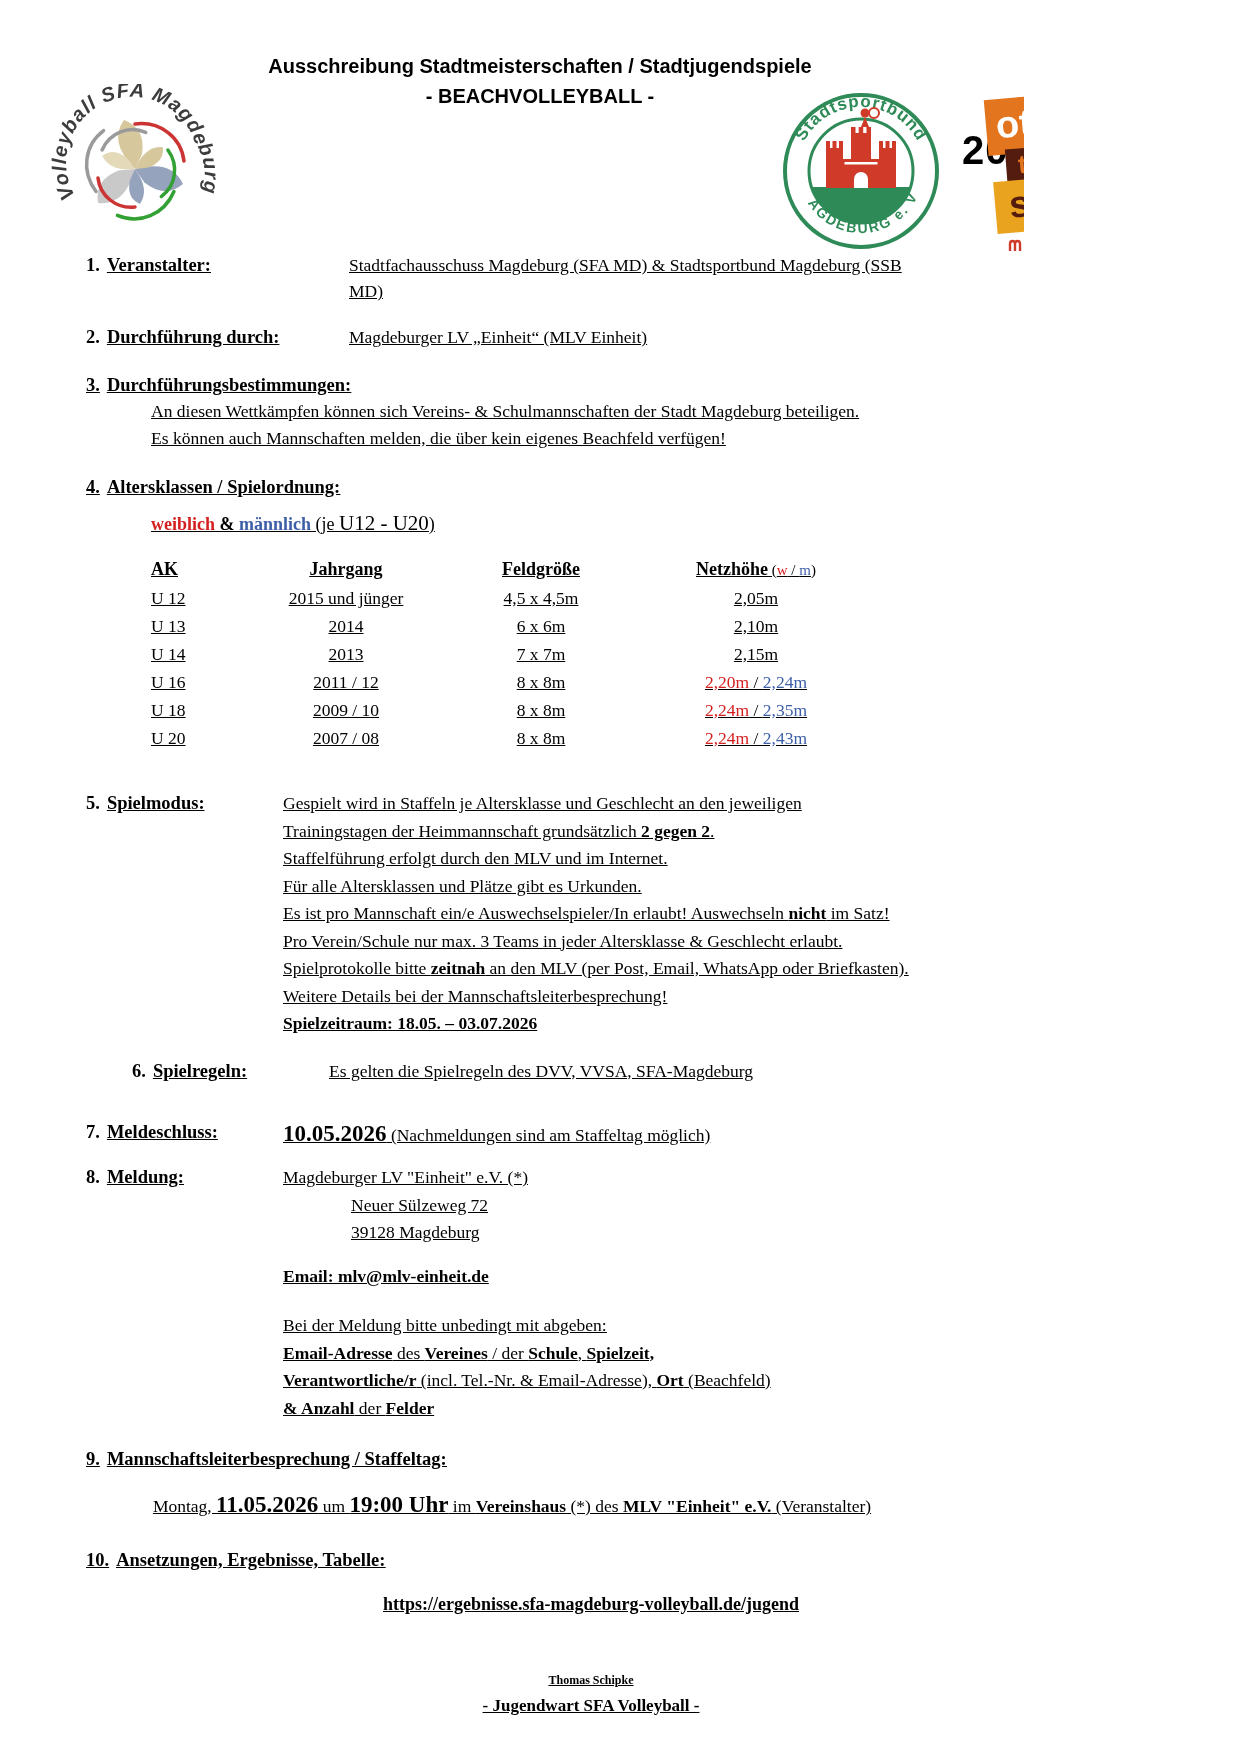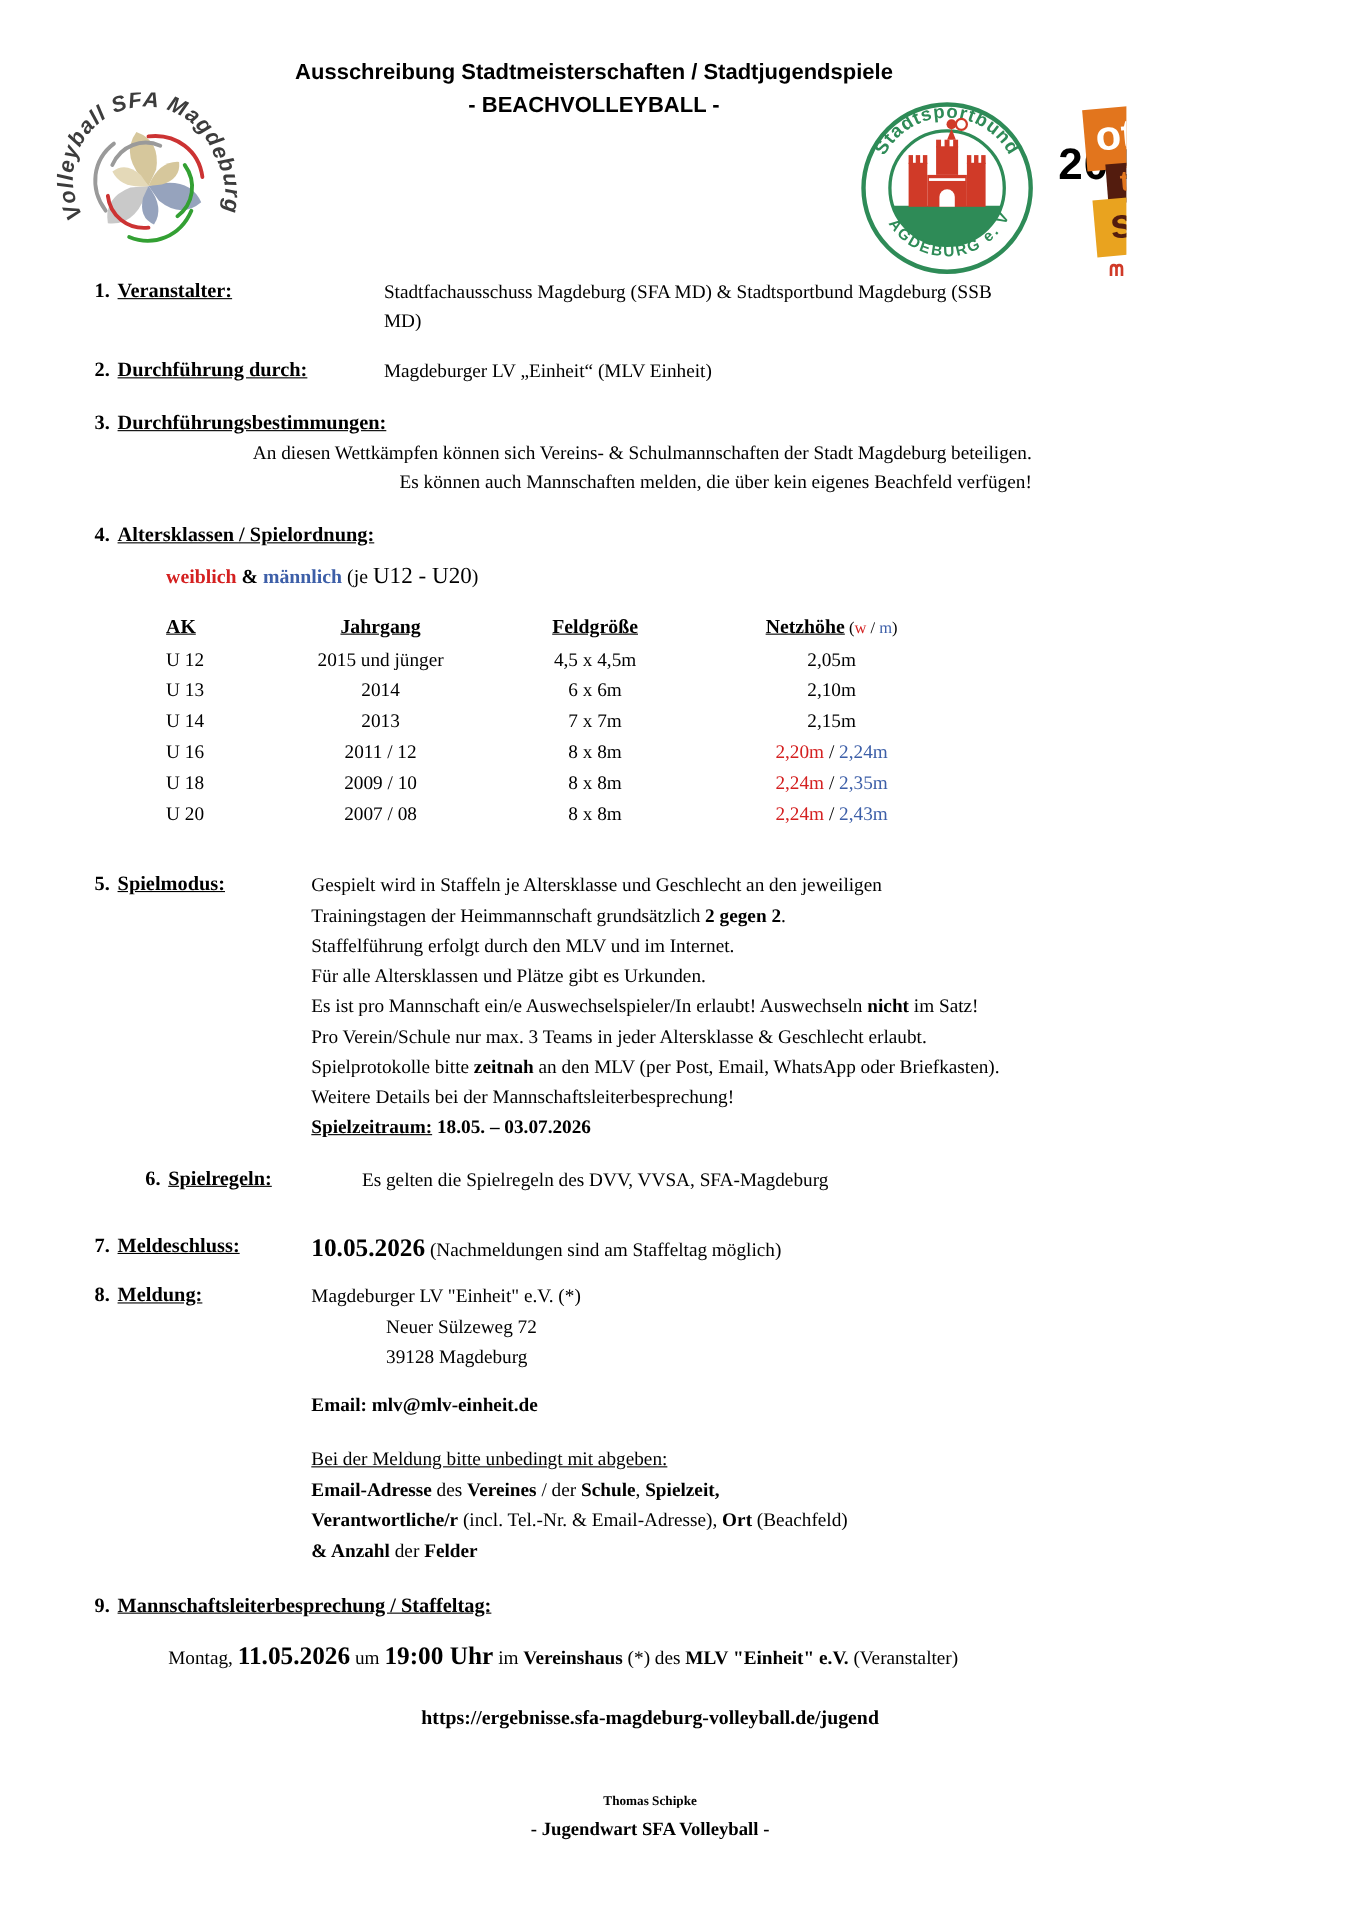--- a/index.html
+++ b/index.html
@@ -1,17 +1,17 @@
 <!DOCTYPE html>
 <html><head>
 <meta charset="utf-8">
 <style>
   html,body{margin:0;padding:0;background:#fff;}
   .page{position:relative;width:1024px;height:1754px;background:#fff;overflow:hidden;
-        font-family:"Liberation Serif",serif;font-size:17.5px;color:#000;}
+        font-family:"Liberation Serif",serif;font-size:17.5px;color:#000;text-decoration:underline;}
   
   .doc-header{position:relative;height:252px;}
   .title1,.title2{position:absolute;left:0;width:1080px;text-align:center;
         font-family:"Liberation Sans",sans-serif;font-weight:bold;font-size:20px;}
   .title1{top:55px;}
   .title2{top:85px;}
   .year{position:absolute;top:128px;left:0;width:1055px;text-align:right;
         font-family:"Liberation Sans",sans-serif;font-weight:bold;font-size:40px;letter-spacing:1px;}
   .logo-abs{position:absolute;}
   
@@ -34,21 +34,21 @@
   .sec-head{font-weight:bold;font-size:18.5px;line-height:26px;white-space:nowrap;}
   .sec-head .num{margin-right:7px;}
   .sec-head .lbl{text-decoration:underline;}
   .row{position:relative;}
   .row .head{position:absolute;left:0;top:0;}
   .body318{margin-left:263px;line-height:26px;}
   .body197{margin-left:197px;line-height:27.5px;}
   .m20{margin-bottom:20px;} .m22{margin-bottom:22px;} .m24{margin-bottom:24px;}
   .m26{margin-bottom:26px;} .m32{margin-bottom:34px;margin-left:46px;} .m14{margin-bottom:14px;}
   .m40{margin-bottom:38px;}
-  .indent65{margin-left:65px;line-height:27px;text-align:right;}
+  .indent65{margin-left:65px;line-height:27px;}
   .line{line-height:27.5px;}
   .b{font-weight:bold;} .u{text-decoration:underline;}
   .red{color:#d42020;} .blue{color:#3d5fa8;}
   .big{font-size:23px;} .big2{font-size:21px;}
   
   .sub-akt{margin-left:65px;margin-top:8px;line-height:30px;font-size:18px;}
   .ak-table{margin-left:65px;margin-top:16px;}
   .tr{display:grid;grid-template-columns:100px 190px 200px 230px;line-height:28px;}
   .tr .td.c2,.tr .td.c3,.tr .td.c4{text-align:center;}
   .th{font-size:18px;}
@@ -281,20 +281,23 @@
     </div>
 
     <div class="m26">
       <div class="sec-head">
         <span class="num">9.</span><span class="lbl">Mannschaftsleiterbesprechung / Staffeltag:</span>
       </div>
       <div class="center-line mt18"><span>Montag, </span><span class="b big">11.05.2026</span><span> um </span><span class="b big">19:00 Uhr</span><span> im </span><span class="b">Vereinshaus</span><span> (*) des </span><span class="b">MLV "Einheit" e.V.</span><span> (Veranstalter)</span></div>
     </div>
 
     <div>
+      <div class="sec-head">
+        <span class="num">10.</span><span class="lbl">Ansetzungen, Ergebnisse, Tabelle:</span>
+      </div>
       <div class="center-narrow url-line mt18">https://ergebnisse.sfa-magdeburg-volleyball.de/jugend</div>
     </div>
 
     <div class="footer center-narrow">
       <div class="f1">Thomas Schipke</div>
       <div class="f2">- Jugendwart SFA Volleyball -</div>
     </div>
 
   </main>
 </div>

